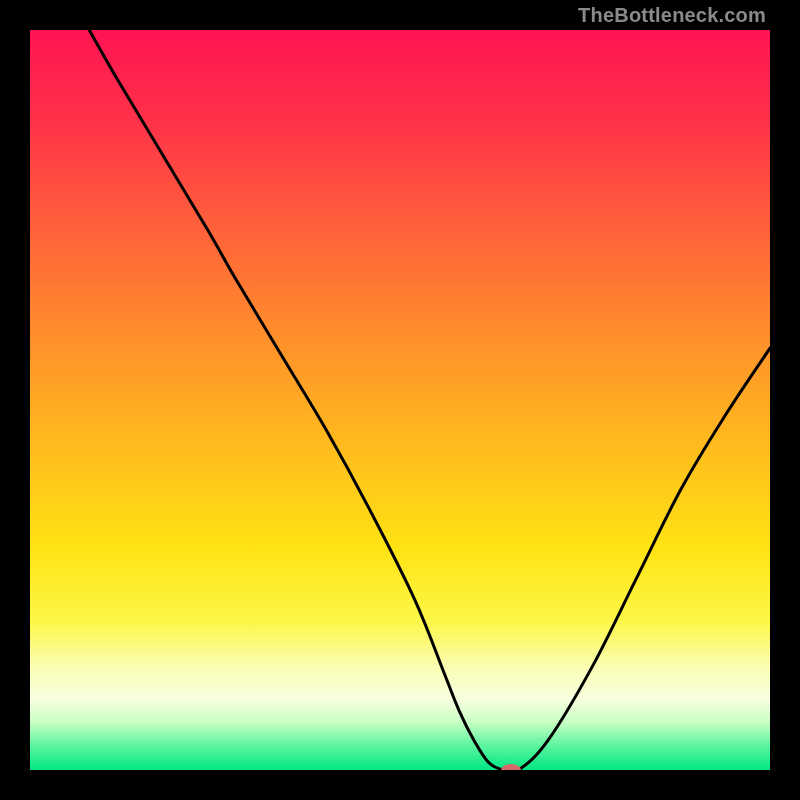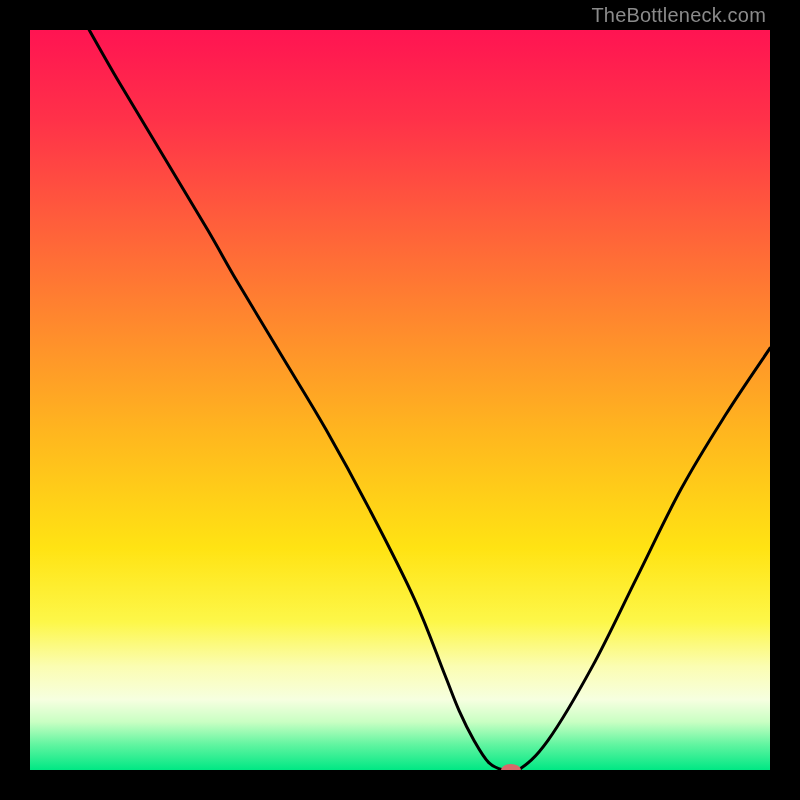--- a/index.html
+++ b/index.html
@@ -22,21 +22,21 @@
     top: 30px;
     width: 740px;
     height: 740px;
   }
   .watermark {
     position: absolute;
     top: 4px;
     right: 34px;
     font-family: Arial, Helvetica, sans-serif;
     font-size: 20px;
-    font-weight: 400;
+    font-weight: 700;
     color: #8a8a8a;
     letter-spacing: 0.2px;
   }
 </style>
 </head>
 <body>
 <div class="frame">
 
   <div class="watermark">TheBottleneck.com</div>
 

